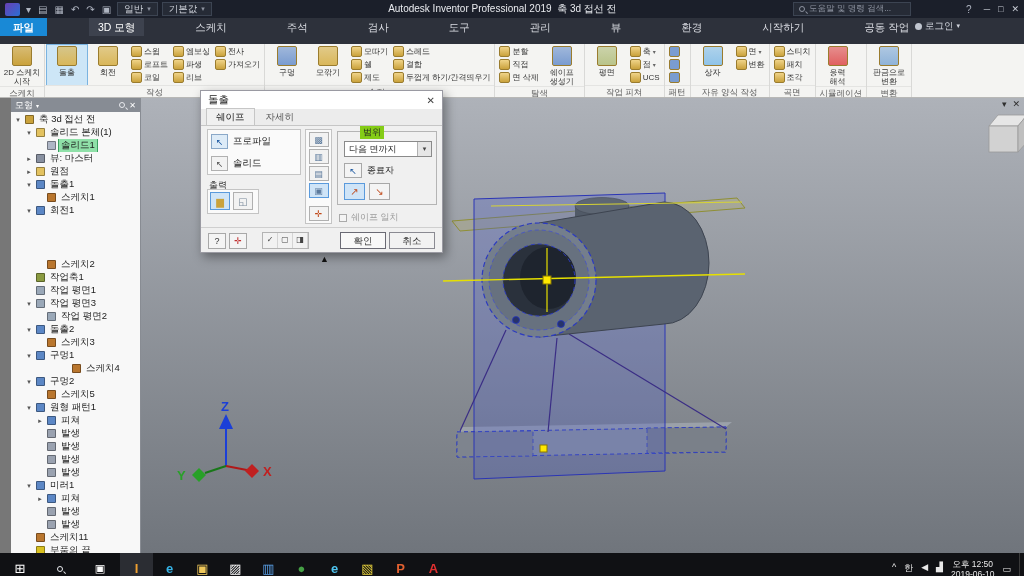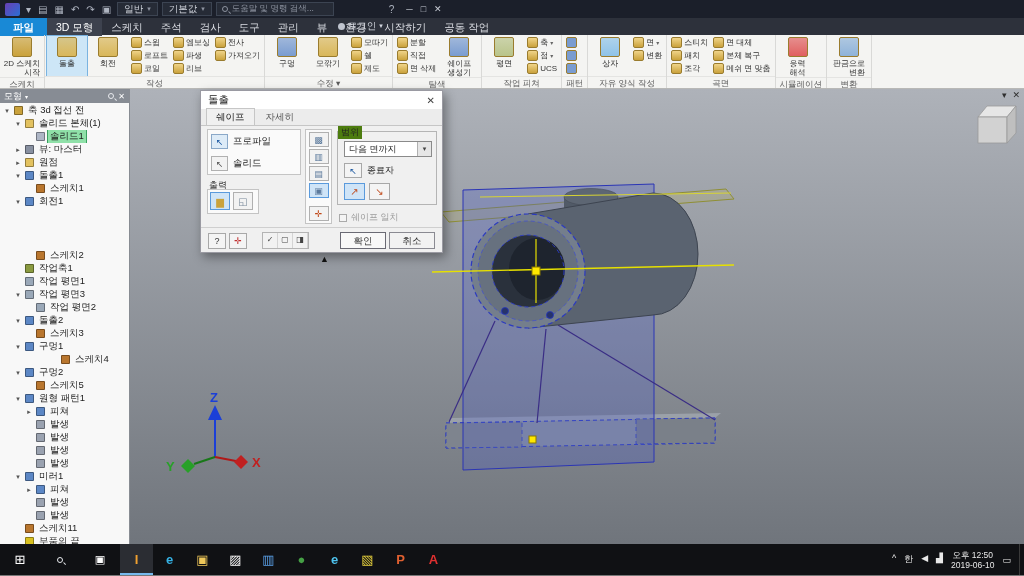--- a/index.html
+++ b/index.html
@@ -15,42 +15,42 @@
   .tb-box .caret { font-size:7px; color:#8d93a0; }
   .tb-title { flex:1; text-align:center; color:#e9ebef; font-size:10px; white-space:nowrap; overflow:hidden; }
   .tb-search { display:flex; align-items:center; gap:4px; width:118px; height:14px; padding:0 5px; background:#262b36; border:1px solid #3c4452; color:#8d93a0; font-size:8.5px; white-space:nowrap; overflow:hidden; }
   .lens { width:6px; height:6px; border:1.3px solid #8d93a0; border-radius:50%; position:relative; flex:0 0 auto; }
   .lens::after { content:""; position:absolute; left:5px; top:5px; width:3px; height:1.3px; background:#8d93a0; transform:rotate(45deg); }
   .tb-login { display:flex; align-items:center; gap:3px; color:#d2d6de;margin-top:34px; }
   .person { width:7px; height:7px; border-radius:50%; background:#c0c5cf; }
   .win-controls { display:flex; gap:8px; color:#c9cdd6; font-size:9px; padding-left:6px; }
 
   
-  .menubar { height:17px; background:#2d313b; display:flex; align-items:flex-start; font-size:10.5px; color:#dcdee4; }
+  .menubar { height:26px; background:#2d313b; display:flex; align-items:flex-start; font-size:10.5px; color:#dcdee4;gap:42px; }
   .mtab { line-height:18px; padding:0 9px; white-space:nowrap; }
   .mtab.file { background:#1989d6; color:#fff; font-weight:bold; padding:0 13px; }
   .mtab.active { background:#3d424e; color:#fff; }
 
   
   .ribbon { height:54px; background:#f4f4f2; border-bottom:1px solid #b8b8b6; display:flex; overflow:hidden; }
   .rgroup { display:flex; flex-direction:column; border-right:1px solid #d9d9d7; flex:0 0 auto; }
   .rbody { flex:1; display:flex; align-items:stretch; gap:1px; padding:1px 2px 0 2px; }
   .rlabel { height:12px; line-height:12px; font-size:8.5px; color:#5a5a5a; text-align:center; padding:0 4px; white-space:nowrap; border-top:1px solid #e4e4e2; }
   .rlarge { width:40px; display:flex; flex-direction:column; align-items:center; justify-content:flex-start; font-size:8px; color:#333; text-align:center; padding-top:1px; }
-  .rlarge .rtext { white-space:pre-line; line-height:9px; overflow:hidden;text-align:right; }
+  .rlarge .rtext { white-space:pre-line; line-height:9px; overflow:hidden; }
   .rlarge.active { background:#cde6f7; outline:1px solid #7ab3e0; }
   .rcol { display:flex; flex-direction:column; }
   .rsmall { height:13px; display:flex; align-items:center; gap:2px; font-size:8px; color:#333; padding:0 2px; white-space:nowrap; }
   .ric { background:linear-gradient(180deg,#f0d489,#caa23c); border:1px solid #9a7c2e; border-radius:2px; flex:0 0 auto; }
   .rlarge .ric { width:20px; height:20px; margin-bottom:2px; }
   .rsmall .ric { width:11px; height:11px; }
   .rdd { font-size:6px; color:#666; }
 
   
-  .main { display:flex; height:455px; }
+  .main { display:flex; height:455px;padding-left:11px; }
   .browser { width:130px; background:#f6f6f6; border-right:1px solid #888c93; display:flex; flex-direction:column; flex:0 0 auto; }
   .browser-header { height:14px; background:#878c94; color:#fff; display:flex; align-items:center; gap:3px; padding:0 4px; font-size:9px; }
   .bh-caret { font-size:6px; }
   .bh-right { margin-left:auto; display:flex; align-items:center; gap:4px; }
   .lens.dark { border-color:#e8eaee; }
   .lens.dark::after { background:#e8eaee; }
   .tree { flex:1; overflow:hidden; background:#f8f8f8; padding-top:1px; }
   .trow { height:13px; display:flex; align-items:center; gap:3px; white-space:nowrap; overflow:hidden; }
   .texp { width:8px; font-size:7px; color:#555; text-align:center; flex:0 0 auto; }
   .tic { width:9px; height:9px; border:1px solid rgba(0,0,0,.35); border-radius:1px; flex:0 0 auto; }
@@ -75,21 +75,21 @@
   .sel-ic.plain { background:#f2f2f2; border-color:#b0b0b0; color:#555; }
   .out-label { position:absolute; left:8px; top:53px; font-size:9px; color:#333;font-family:Liberation Serif, serif; }
   .out-panel { position:absolute; left:6px; top:63px; width:52px; height:25px; background:#fafafa; border:1px solid #c4c4c4; display:flex; gap:3px; padding:2px; }
   .out-btn { width:20px; height:18px; border:1px solid #b0b0b0; background:#f2f2f2; font-size:10px; line-height:17px; text-align:center; color:#caa23c; }
   .out-btn.active { background:#cfe4f7; border-color:#5a9adc; }
   .bool-col { position:absolute; left:104px; top:3px; width:27px; height:95px; background:#fafafa; border:1px solid #c4c4c4; display:flex; flex-direction:column; align-items:center; gap:2px; padding-top:2px; }
   .bool-btn { width:20px; height:15px; border:1px solid #b0b0b0; background:#f2f2f2; font-size:9px; line-height:14px; text-align:center; color:#5c7a9c; }
   .bool-btn.active { background:#cfe4f7; border-color:#5a9adc; }
   .bool-btn.gap { margin-top:6px; color:#c04818; }
   .extent-box { position:absolute; left:136px; top:5px; width:100px; height:74px; border:1px solid #b4b4b4; background:#f0f0f0; }
-  .gb-label { position:absolute; top:-6px; left:0; background:#4d7c0f; padding:0 3px; font-size:9px; }
+  .gb-label { position:absolute; top:-6px; left:22px; background:#84cc16; padding:0 3px; font-size:9px; }
   .dd { position:absolute; left:6px; top:9px; width:88px; height:16px; background:#fff; border:1px solid #8a8a8a; display:flex; align-items:center; padding-left:4px; font-size:9px; }
   .dd-caret { margin-left:auto; width:14px; height:100%; background:#e6e6e6; border-left:1px solid #b0b0b0; text-align:center; font-size:7px; line-height:14px; color:#444; }
   .term-row { position:absolute; left:6px; top:31px; display:flex; align-items:center; gap:5px; font-size:9px; }
   .mini-btn { width:18px; height:15px; border:1px solid #a8a8a8; background:#f4f4f4; font-size:9px; line-height:14px; text-align:center; color:#1a57a0; }
   .dir-row { position:absolute; left:6px; top:51px; display:flex; gap:4px; }
   .dir-btn { width:21px; height:17px; border:1px solid #a8a8a8; background:#f4f4f4; color:#c04818; font-size:10px; line-height:16px; text-align:center; }
   .dir-btn.active { background:#cfe4f7; border-color:#5a9adc; }
   .match-row { position:absolute; left:138px; top:85px; display:flex; align-items:center; gap:4px; color:#9a9a9a; font-size:9px; }
   .cb { width:8px; height:8px; border:1px solid #aaa; background:#f4f4f4; }
   .dlg-footer { height:26px; border-top:1px solid #cfcfcf; display:flex; align-items:center; gap:3px; padding:0 7px; }
@@ -127,20 +127,23 @@
         <span class="qic">▣</span>
       </span>
     <div class="tb-box">
       <span>일반</span>
         <span class="caret">▾</span>
     </div>
     <div class="tb-box">
       <span>기본값</span>
         <span class="caret">▾</span>
     </div>
+    <div class="tb-title">
+      <span>Autodesk Inventor Professional 2019</span>&nbsp;&nbsp;<span>축 3d 접선 전</span>
+    </div>
     <div class="tb-search">
       <span class="lens"></span>
       <span>도움말 및 명령 검색...</span>
     </div>
     <div class="tb-login">
       <span class="person"></span>
       <span>로그인</span>
       <span class="caret" style="font-size:7px">▾</span>
     </div>
     <span class="qic">?</span>
@@ -244,20 +247,34 @@
             </div>
             <div class="rsmall">
               <span class="ric"></span>
               <span>쉘</span>
             </div>
             <div class="rsmall">
               <span class="ric"></span>
               <span>제도</span>
             </div>
           </div>
+          <div class="rcol">
+            <div class="rsmall">
+              <span class="ric"></span>
+              <span>스레드</span>
+            </div>
+            <div class="rsmall">
+              <span class="ric"></span>
+              <span>결합</span>
+            </div>
+            <div class="rsmall">
+              <span class="ric"></span>
+              <span>두껍게 하기/간격띄우기</span>
+            </div>
+          </div>
         </div>
         <div class="rlabel">수정 ▾</div>
       </div>
       <div class="rgroup">
         <div class="rbody">
           <div class="rcol">
             <div class="rsmall">
               <span class="ric"></span>
               <span>분할</span>
             </div>
@@ -346,34 +363,20 @@
               <span class="ric"></span>
               <span>스티치</span>
             </div>
             <div class="rsmall">
               <span class="ric"></span>
               <span>패치</span>
             </div>
             <div class="rsmall">
               <span class="ric"></span>
               <span>조각</span>
-            </div>
-          </div>
-          <div class="rcol">
-            <div class="rsmall">
-              <span class="ric"></span>
-              <span>면 대체</span>
-            </div>
-            <div class="rsmall">
-              <span class="ric"></span>
-              <span>본체 복구</span>
-            </div>
-            <div class="rsmall">
-              <span class="ric"></span>
-              <span>메쉬 면 맞춤</span>
             </div>
           </div>
         </div>
         <div class="rlabel">곡면</div>
       </div>
       <div class="rgroup">
         <div class="rbody">
           <div class="rlarge">
             <span class="ric" style="background: linear-gradient(rgba(224, 96, 96, 0.69), rgb(224, 96, 96));"></span>
             <span class="rtext">응력

